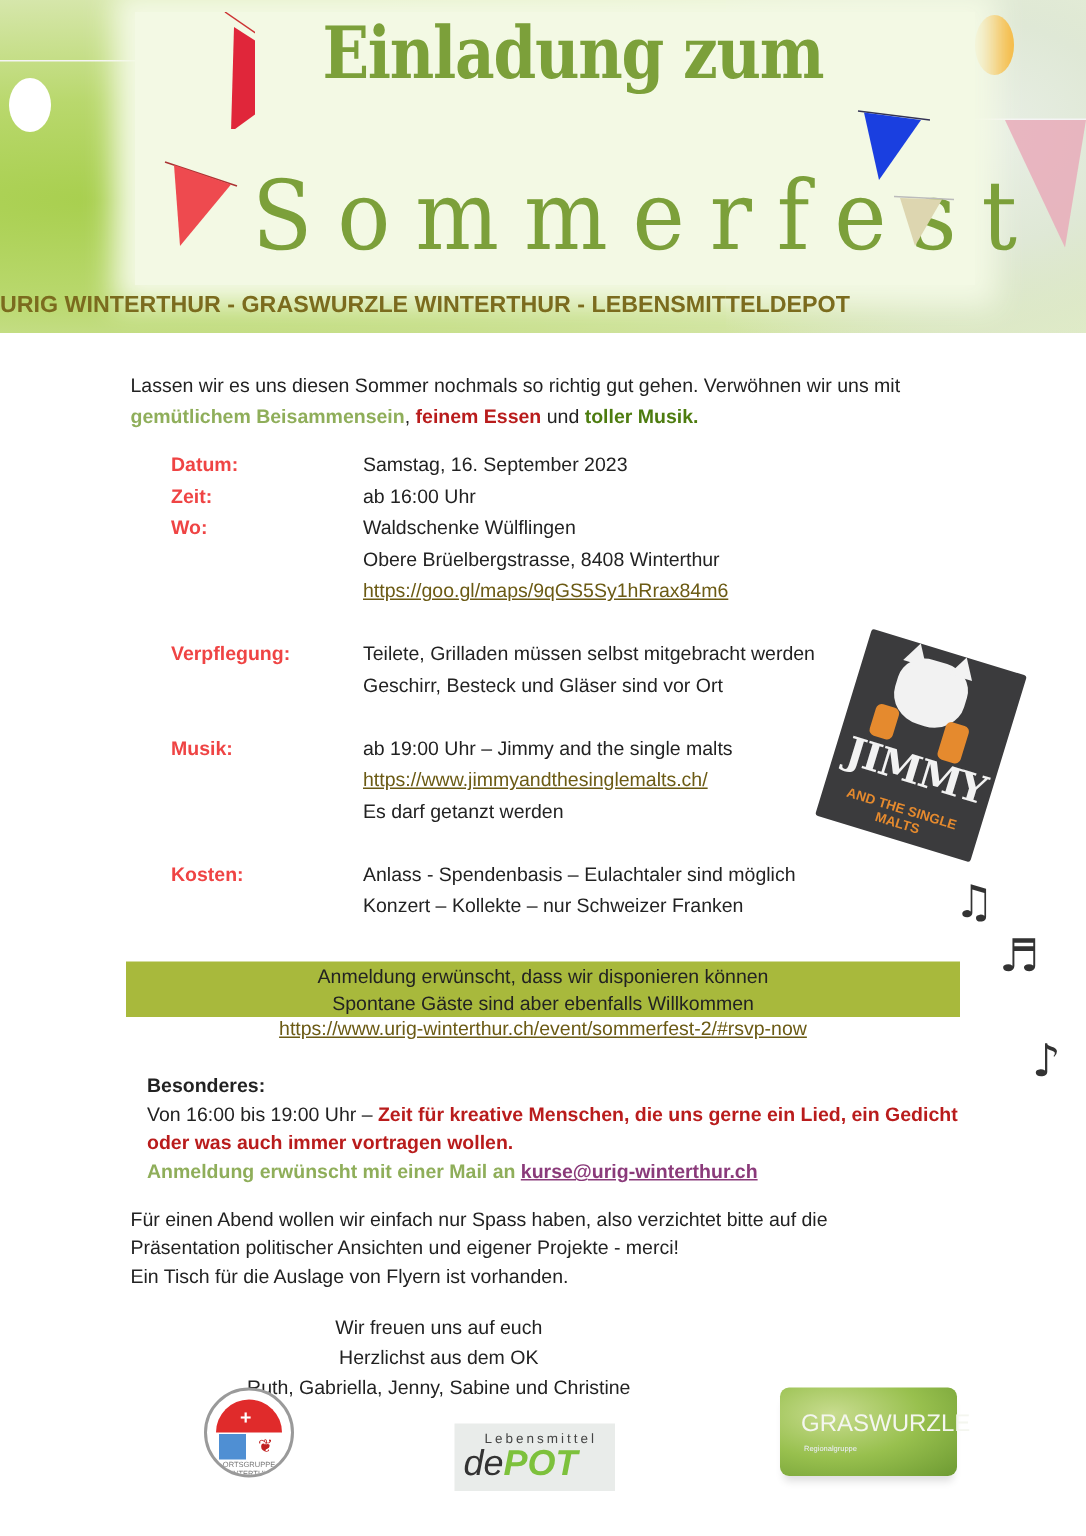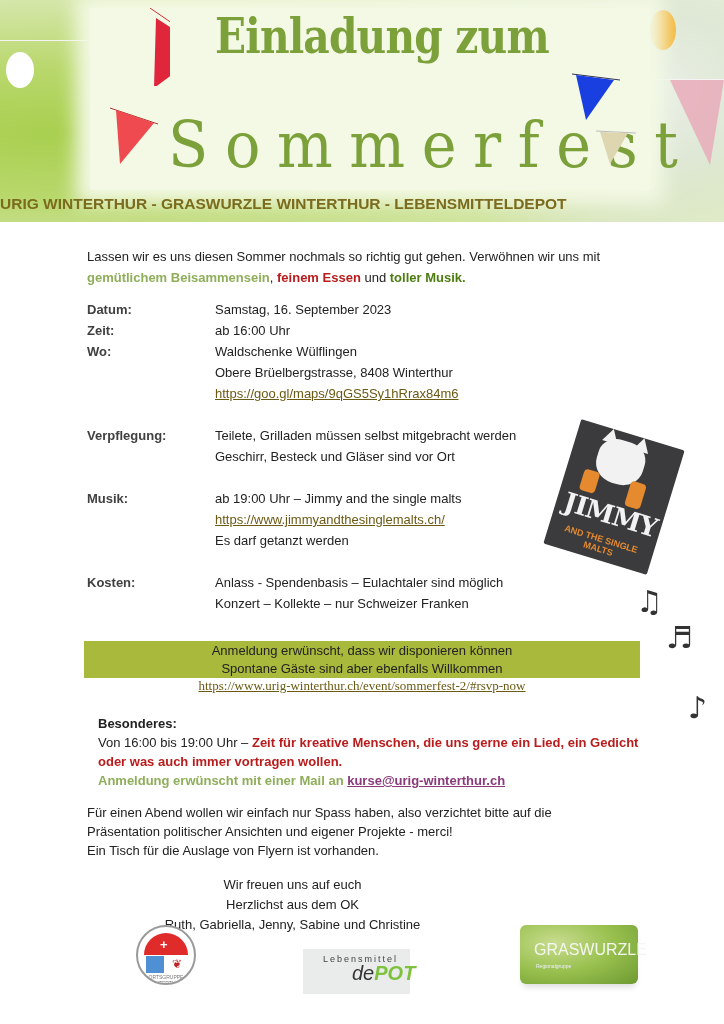--- a/index.html
+++ b/index.html
@@ -20,28 +20,28 @@
   .flag { position:absolute; z-index:4; }
   .lamp { position:absolute; border-radius:50%; z-index:1; }
   .wire { position:absolute; height:1px; background:#f4f4f4; z-index:1; }
 
   .content { position:absolute; left:87px; top:246px; width:560px; font-size:13px; line-height:21px; z-index:5; }
   .intro { margin:0; }
   .g { color:#8fae5a; font-weight:bold; }
   .o { color:#b91c1c; font-weight:bold; }
   .b { color:#4d7c0f; font-weight:bold; }
   .row { display:flex; }
-  .lbl { width:128px; color:#404040; font-weight:bold; flex:none; }
+  .lbl { width:128px; color:#ef4444; font-weight:bold; flex:none;margin-left:27px; }
   .val { flex:1; }
   .link { color:#6b5a14; text-decoration:underline; }
   .gap { height:21px; }
 
   .rsvp { position:absolute; left:84px; top:641px; width:556px; height:36px; background:#a8b93c;
           text-align:center; font-size:13px; line-height:18px; color:#222; padding-top:1px; z-index:5; }
-  .rsvp-link { position:absolute; left:84px; width:556px; top:678px; text-align:center; font-size:13px; z-index:5;font-family:Liberation Serif, serif; }
+  .rsvp-link { position:absolute; left:84px; width:556px; top:678px; text-align:center; font-size:13px; z-index:5; }
 
   .special { position:absolute; left:98px; top:714px; width:560px; font-size:13px; line-height:19px; z-index:5; }
   .special .head { font-weight:bold; }
   .mail { color:#8a3a7a; text-decoration:underline; font-weight:bold; }
   .para { position:absolute; left:87px; top:803px; width:560px; font-size:13px; line-height:19px; z-index:5; }
   .closing { position:absolute; left:0; width:585px; top:875px; text-align:center; font-size:13px; line-height:20px; z-index:5; }
 
   .jimmy { position:absolute; left:560px; top:432px; width:108px; height:130px; background:#3b3b3d;
            transform:rotate(17deg); z-index:5; border-radius:2px; }
   .jimmy .dog { position:absolute; left:26px; top:8px; width:48px; height:44px; background:#f2f2f2; border-radius:40% 40% 45% 45%; }
@@ -56,21 +56,21 @@
 
   .logo-urig { position:absolute; left:136px; top:925px; width:56px; height:56px; border-radius:50%;
                border:2px solid #9a9a9a; background:#fff; overflow:hidden; z-index:5; }
   .logo-urig .top { position:absolute; left:6px; top:6px; width:44px; height:22px; background:#e02b2b; border-radius:22px 22px 0 0; }
   .logo-urig .cross { position:absolute; left:22px; top:10px; color:#fff; font-weight:bold; font-size:13px; }
   .logo-urig .blue { position:absolute; left:8px; top:29px; width:18px; height:17px; background:#4f8fd3; }
   .logo-urig .red { position:absolute; left:30px; top:29px; width:18px; height:17px; background:#fff; color:#c02020; font-size:12px; text-align:center; line-height:17px; }
   .logo-urig .ring { position:absolute; left:0; top:47px; width:56px; font-size:5px; text-align:center; color:#777; }
   .logo-depot { position:absolute; left:303px; top:949px; width:107px; height:45px; background:#e9ecea; z-index:5; }
   .logo-depot .l1 { position:absolute; left:20px; top:5px; font-size:9px; letter-spacing:2px; color:#444; }
-  .logo-depot .l2 { position:absolute; left:6px; top:13px; font-size:20px; font-style:italic;margin-left:43px; }
+  .logo-depot .l2 { position:absolute; left:6px; top:13px; font-size:24px; font-style:italic; }
   .logo-depot .de { color:#333; } .logo-depot .pot { color:#7dc13c; font-weight:bold; }
   .logo-gras { position:absolute; left:520px; top:925px; width:118px; height:59px; border-radius:6px; z-index:5;
                background: radial-gradient(ellipse at 30% 30%, #c8dc8f 0%, #98c04e 50%, #6d9a32 100%); box-shadow:0 6px 6px -3px #ddd; }
   .logo-gras .t { position:absolute; left:14px; top:16px; font-size:16px; color:#f4f6ef; letter-spacing:0px; }
   .logo-gras .s { position:absolute; left:16px; top:38px; font-size:5px; color:#eef; }
 </style>
 </head>
 <body>
 
 <div class="banner">

